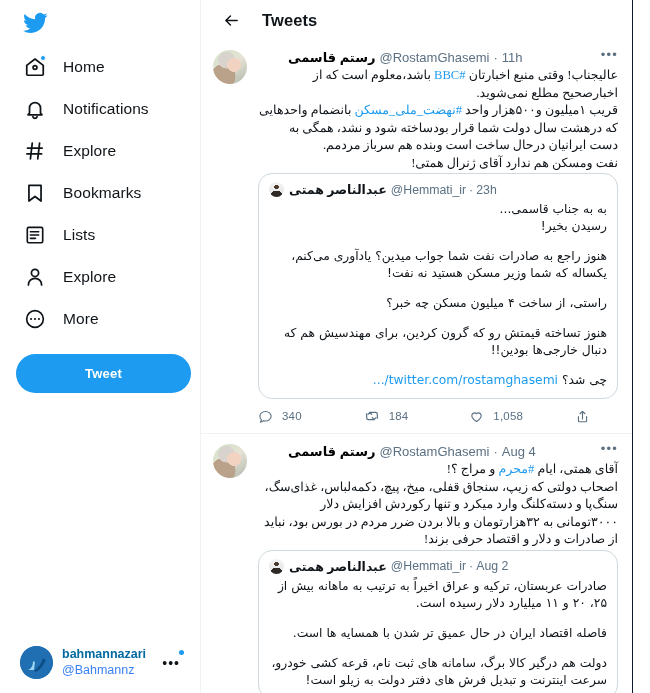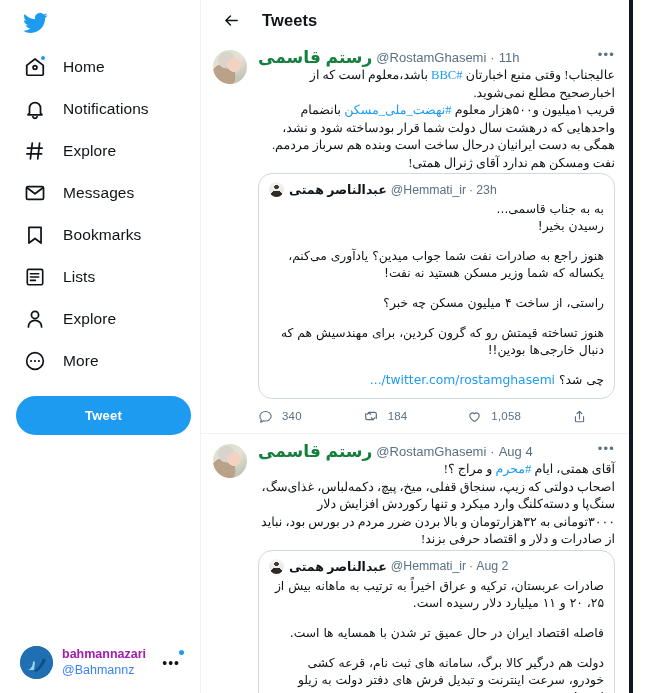--- a/index.html
+++ b/index.html
@@ -108,21 +108,21 @@
     position: relative;
   }
   .acct-names {
     margin-left: 9px;
     line-height: 1.22;
     overflow: hidden;
   }
   .acct-name {
     font-size: 12.5px;
     font-weight: bold;
-    color: #a21caf;
+    color: #0369a1;
     white-space: nowrap;
   }
   .acct-handle {
     font-size: 12.5px;
     color: #3b82f6;
     white-space: nowrap;
   }
   .acct-more {
     margin-left: auto;
     color: #0f1419;
@@ -138,21 +138,21 @@
     border-radius: 50%;
     background: #1d9bf0;
   }
 
   
   .main {
     width: 433px;
     flex: 0 0 433px;
     height: 693px;
     border-left: 1px solid #eff3f4;
-    border-right: 4px solid #0f172a;
+    border-right: 1px solid #0f172a;
     overflow: hidden;
     background: #fff;
     position: relative;
   }
   .topbar {
     height: 40px;
     display: flex;
     align-items: center;
     padding: 0 16px;
     background: rgba(255,255,255,0.95);
@@ -208,23 +208,24 @@
     align-items: center;
     font-size: 13px;
     line-height: 17px;
     white-space: nowrap;
     position: relative;
     padding-right: 20px;
     height: 18px;
   }
   .tw-name {
     font-weight: bold;
-    color: #15803d;
+    color: #000000;
     direction: rtl;
-    font-size: 17px;
+    font-size: 13px;
+    margin-left: 30px;
   }
   .tw-handle, .tw-dot, .tw-time {
     color: #5b7083;
     font-size: 13px;
   }
   .tw-handle { margin-left: 4px; }
   .tw-dot { margin: 0 4px; }
   .tw-more {
     position: absolute;
     right: 0; top: 0;
@@ -355,29 +356,20 @@
 
       <div class="nav-item">
         <span class="nav-ico">
           <svg width="22" height="22" viewBox="0 0 24 24" fill="none" stroke="#0f1419" stroke-width="1.9" stroke-linecap="round">
             <path d="M9 3.5 7 20.5M17 3.5l-2 17M3.8 8.8h16M3.2 15.2h16"></path>
           </svg>
         </span>
         <span class="nav-label">Explore</span>
       </div>
 
-      <div class="nav-item">
-        <span class="nav-ico">
-          <svg width="22" height="22" viewBox="0 0 24 24" fill="none" stroke="#0f1419" stroke-width="1.9" stroke-linejoin="round">
-            <rect x="2.7" y="5" width="18.6" height="14" rx="1.6"></rect>
-            <path d="m3.3 6.2 8.7 6.6 8.7-6.6"></path>
-          </svg>
-        </span>
-        <span class="nav-label">Messages</span>
-      </div>
 
       <div class="nav-item">
         <span class="nav-ico">
           <svg width="22" height="22" viewBox="0 0 24 24" fill="none" stroke="#0f1419" stroke-width="1.9" stroke-linejoin="round">
             <path d="M5.4 3.6h13.2v17.2L12 15.8l-6.6 5z"></path>
           </svg>
         </span>
         <span class="nav-label">Bookmarks</span>
       </div>
 
@@ -459,21 +451,21 @@
         <div class="tw-head">
           <span class="tw-name">رستم قاسمی</span>
           <span class="tw-handle">@RostamGhasemi</span>
           <span class="tw-dot">·</span>
           <span class="tw-time">11h</span>
           <span class="tw-more">•••</span>
         </div>
 
         <div class="tw-text">
           <span>عالیجناب! وقتی منبع اخبارتان </span><span class="hashtag">#BBC</span><span> باشد،معلوم است که از اخبارصحیح مطلع نمی‌شوید.</span><br>
-          <span>قریب ۱میلیون و۵۰۰هزار معلوم </span><span class="hashtag">#نهضت_ملی_مسکن</span><span> بانضمام واحدهایی که درهشت سال دولت شما قرار بودساخته شود و نشد، همگی به دست ایرانیان درحال ساخت است وبنده هم سرباز مردمم.</span><br>
+          <span>قریب ۱میلیون و۵۰۰هزار واحد </span><span class="hashtag">#نهضت_ملی_مسکن</span><span> بانضمام واحدهایی که درهشت سال دولت شما قرار بودساخته شود و نشد، همگی به دست ایرانیان درحال ساخت است وبنده هم سرباز مردمم.</span><br>
           <span>نفت ومسکن هم ندارد آقای ژنرال همتی!</span>
         </div>
 
         <div class="quote">
           <div class="q-head">
             <span class="q-avatar av-hemmati"></span>
             <span class="q-name">عبدالناصر همتی</span>
             <span class="q-handle">@Hemmati_ir</span>
             <span class="q-dot">·</span>
             <span class="q-time">23h</span>

